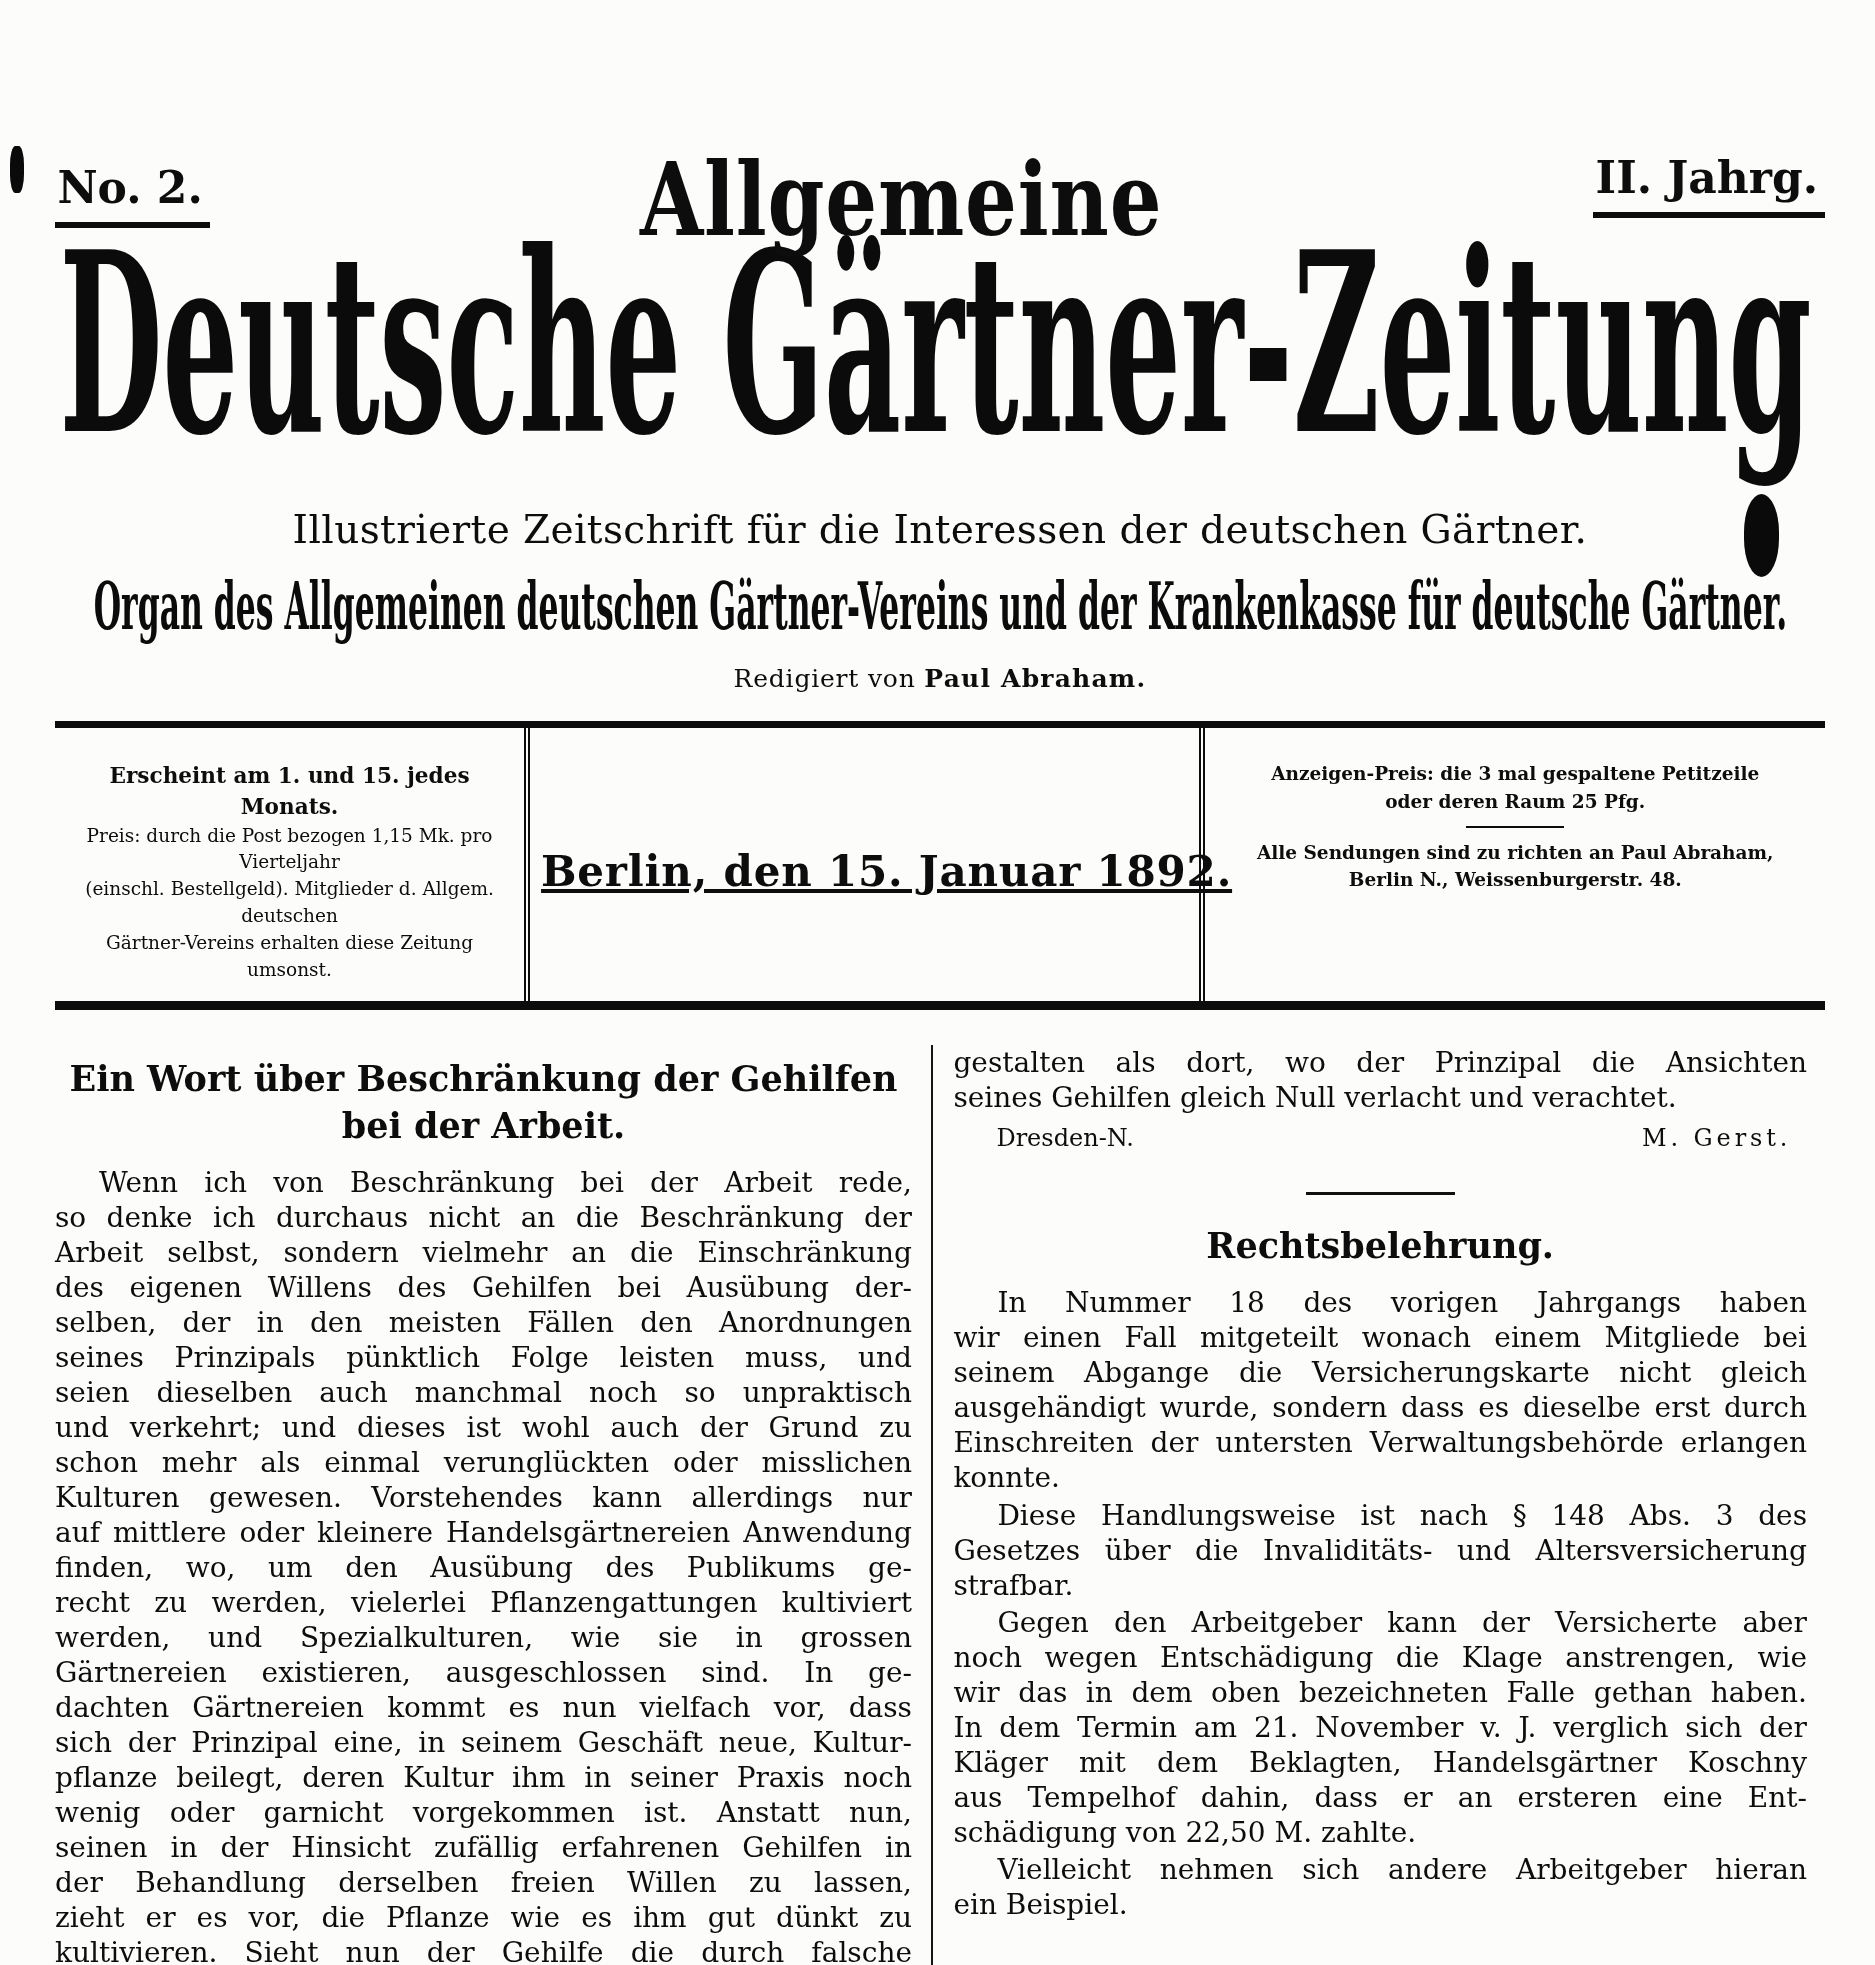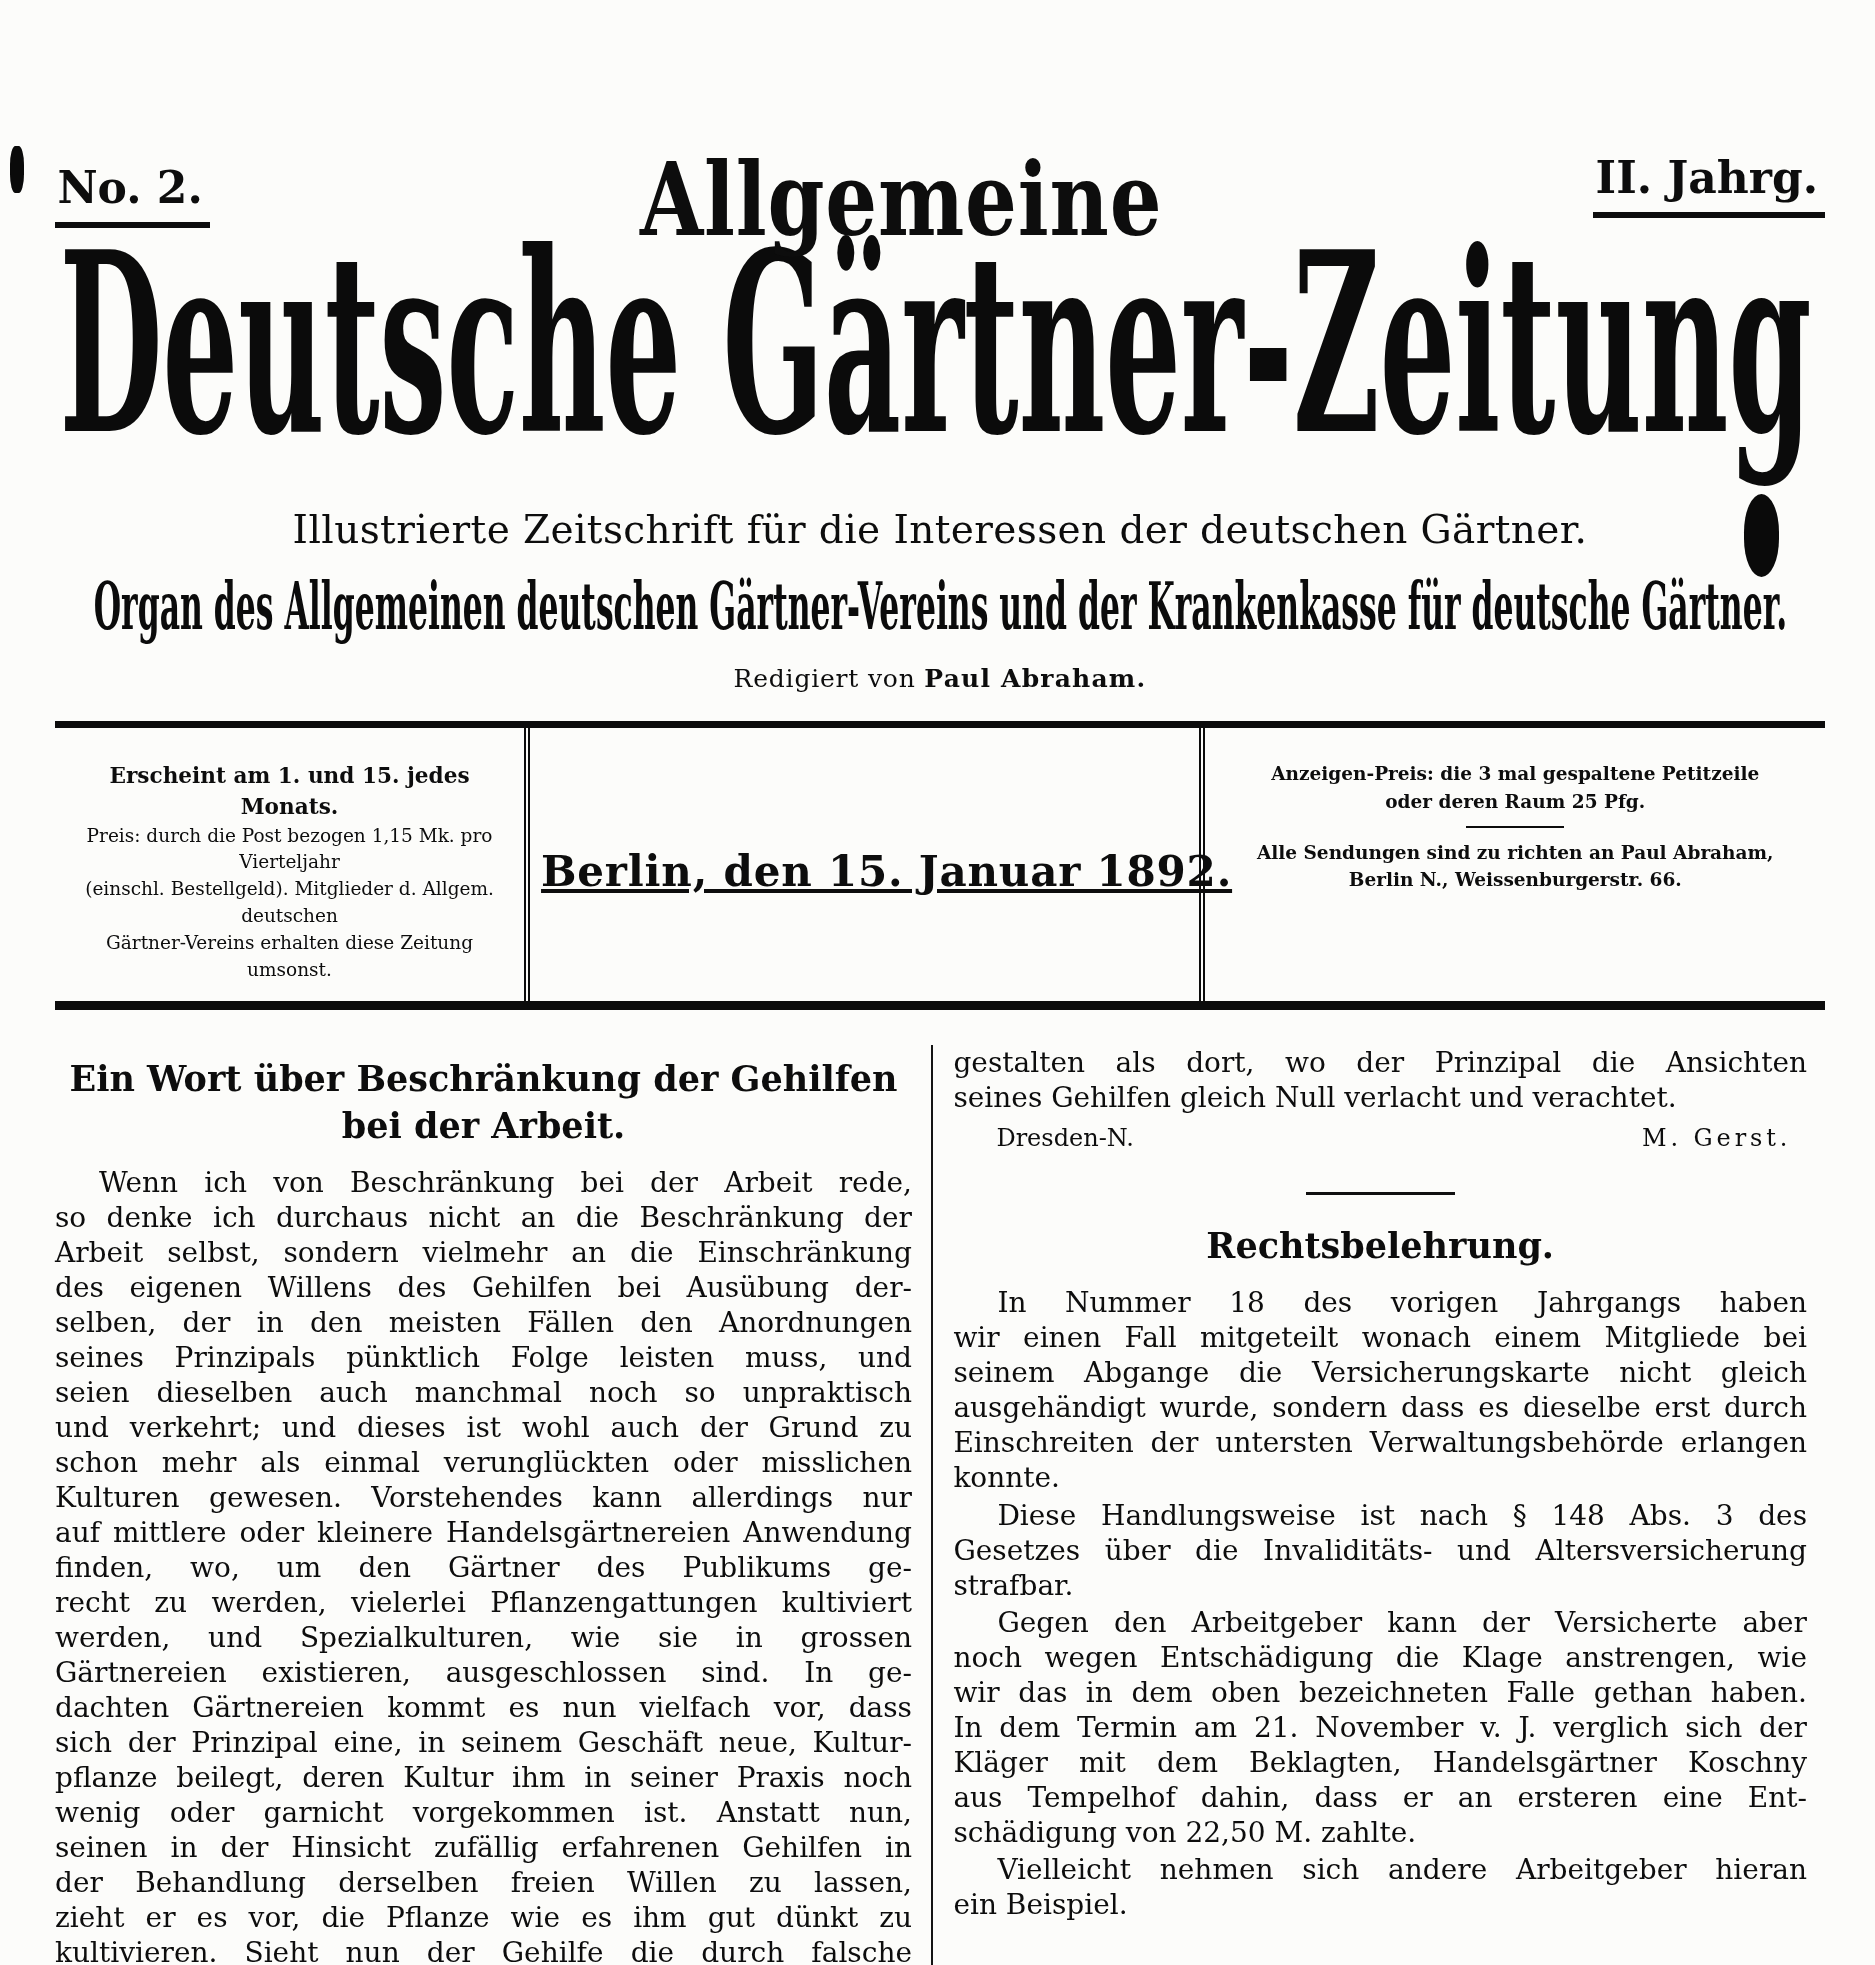--- a/index.html
+++ b/index.html
@@ -119,21 +119,21 @@
       <div class="il-s">Gärtner-Vereins erhalten diese Zeitung umsonst.</div>
     </div>
     <div class="cell cell-center">
       <div class="dateline">Berlin, den 15. Januar 1892.</div>
     </div>
     <div class="cell cell-right">
       <div class="ir">Anzeigen-Preis: die 3 mal gespaltene Petitzeile</div>
       <div class="ir">oder deren Raum 25 Pfg.</div>
       <div class="minidivider"></div>
       <div class="ir">Alle Sendungen sind zu richten an Paul Abraham,</div>
-      <div class="ir">Berlin N., Weissenburgerstr. 66.</div>
+      <div class="ir">Berlin N., Weissenburgerstr. 48.</div>
     </div>
   </div>
 
   <div class="columns">
     <div class="col col-left" id="col-left">
         <div class="h-article">
           <div>Ein Wort über Beschränkung der Gehilfen</div>
           <div>bei der Arbeit.</div>
         </div>
         <div class="para">
@@ -141,21 +141,21 @@
           <div class="tline">so denke ich durchaus nicht an die Beschränkung der</div>
           <div class="tline">Arbeit selbst, sondern vielmehr an die Einschränkung</div>
           <div class="tline">des eigenen Willens des Gehilfen bei Ausübung der-</div>
           <div class="tline">selben, der in den meisten Fällen den Anordnungen</div>
           <div class="tline">seines Prinzipals pünktlich Folge leisten muss, und</div>
           <div class="tline">seien dieselben auch manchmal noch so unpraktisch</div>
           <div class="tline">und verkehrt; und dieses ist wohl auch der Grund zu</div>
           <div class="tline">schon mehr als einmal verunglückten oder misslichen</div>
           <div class="tline">Kulturen gewesen.  Vorstehendes kann allerdings nur</div>
           <div class="tline">auf mittlere oder kleinere Handelsgärtnereien Anwendung</div>
-          <div class="tline">finden, wo, um den Gärtner des Publikums ge-</div>
+          <div class="tline">finden, wo, um den Ausübung des Publikums ge-</div>
           <div class="tline">recht zu werden, vielerlei Pflanzengattungen kultiviert</div>
           <div class="tline">werden, und Spezialkulturen, wie sie in grossen</div>
           <div class="tline">Gärtnereien existieren, ausgeschlossen sind.  In ge-</div>
           <div class="tline">dachten Gärtnereien kommt es nun vielfach vor, dass</div>
           <div class="tline">sich der Prinzipal eine, in seinem Geschäft neue, Kultur-</div>
           <div class="tline">pflanze beilegt, deren Kultur ihm in seiner Praxis noch</div>
           <div class="tline">wenig oder garnicht vorgekommen ist.  Anstatt nun,</div>
           <div class="tline">seinen in der Hinsicht zufällig erfahrenen Gehilfen in</div>
           <div class="tline">der Behandlung derselben freien Willen zu lassen,</div>
           <div class="tline">zieht er es vor, die Pflanze wie es ihm gut dünkt zu</div>

